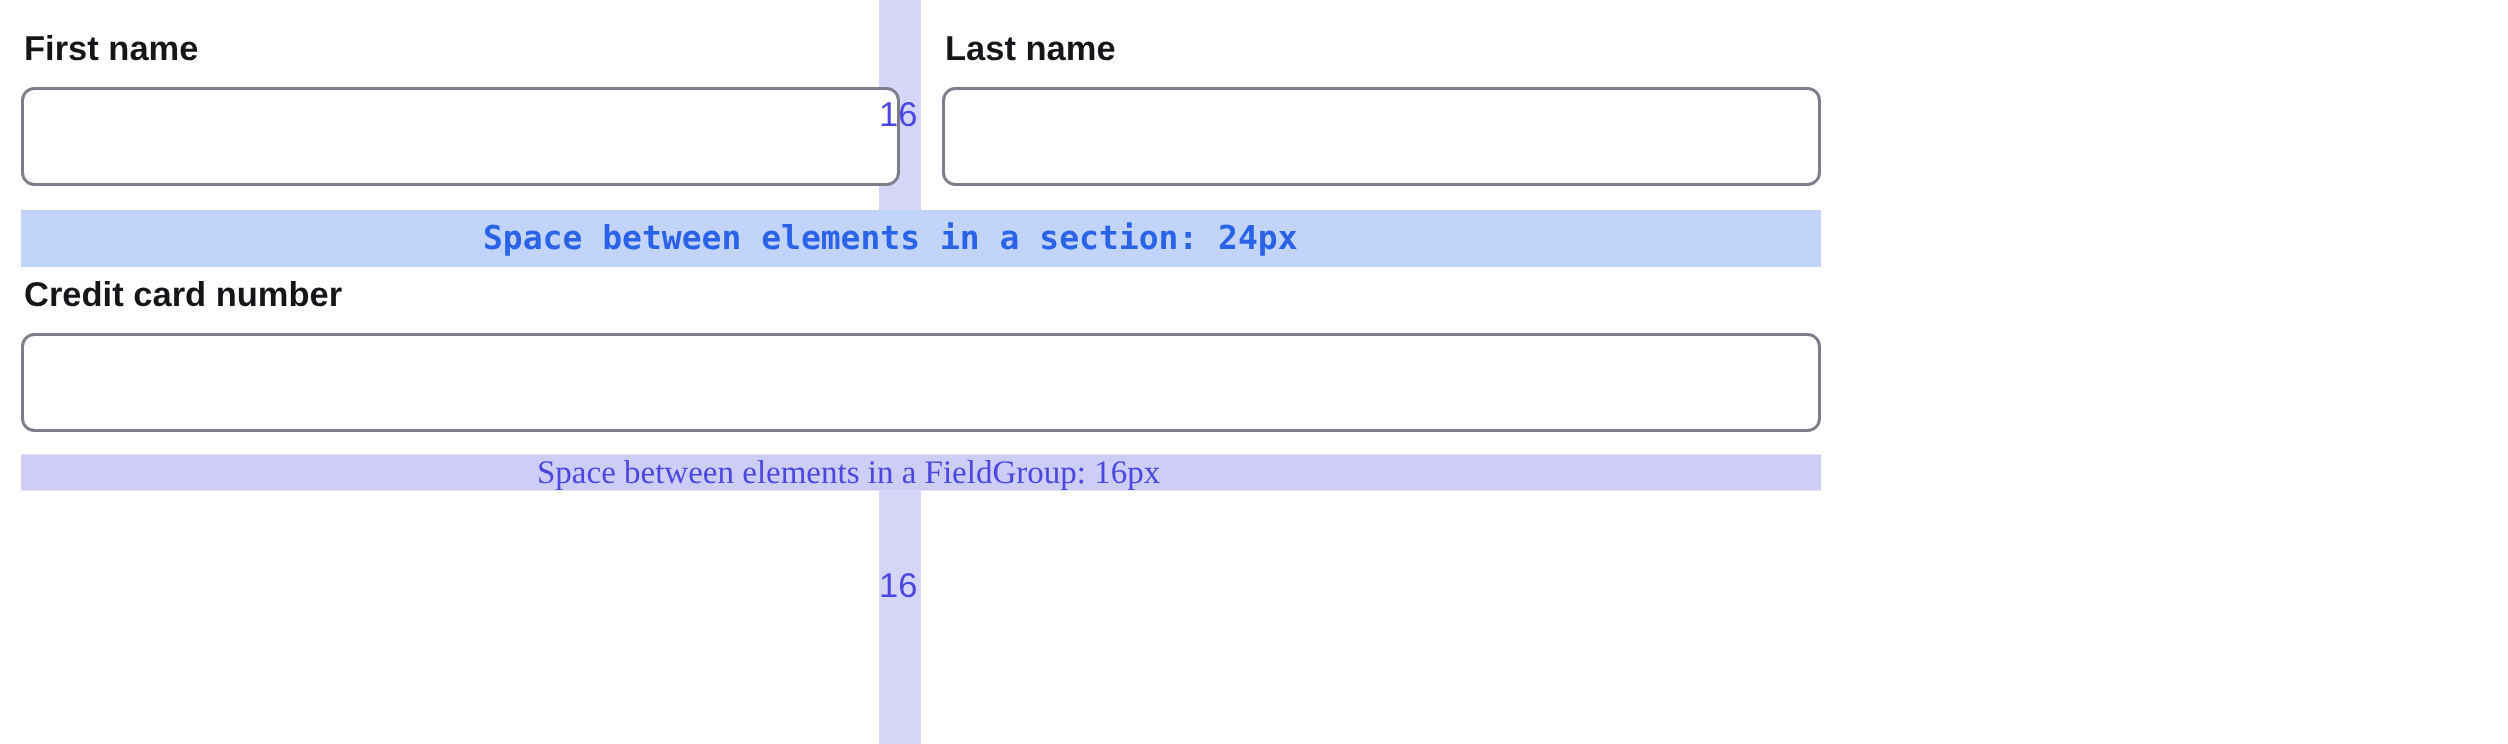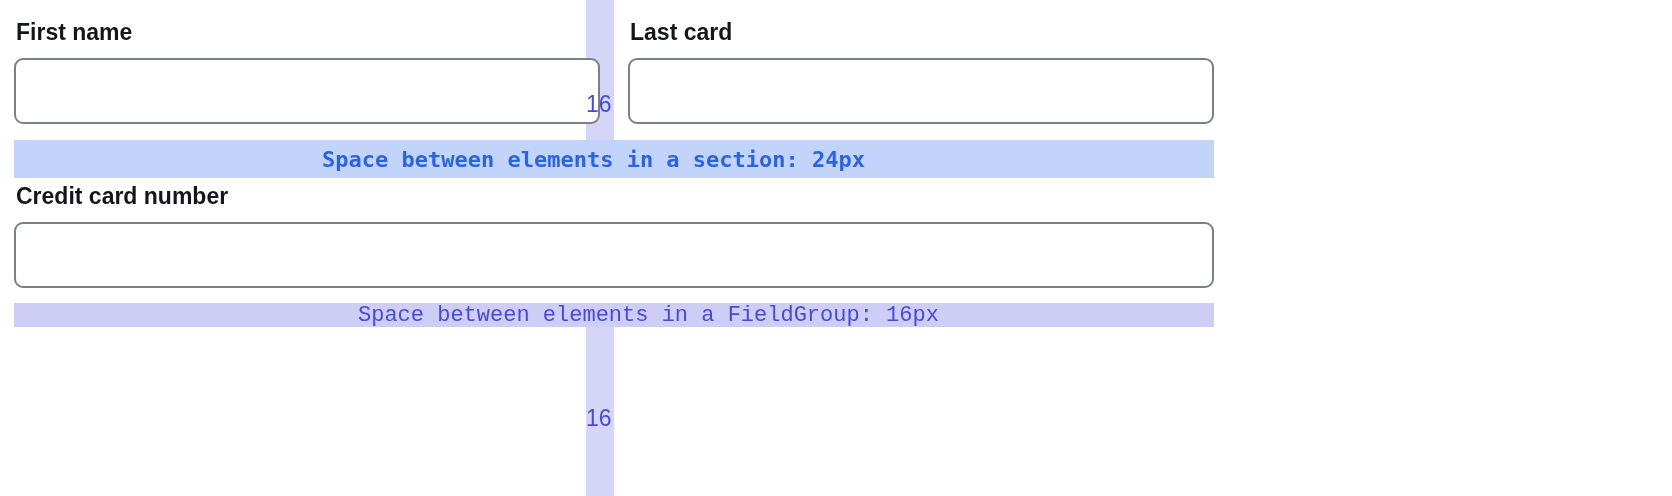--- a/index.html
+++ b/index.html
@@ -61,21 +61,21 @@
     margin-left: 308px;
     letter-spacing: 0px;
   }
 
   .band-fieldgroup {
     top: 303px;
     height: 24px;
     background: #cdcdf5;
   }
   .band-fieldgroup .band-label {
-    font-family: Liberation Mono, monospace;
+    font-family: Liberation Serif, serif;
     font-size: 22px;
     color: #4a48e0;
     margin-left: 344px;
     text-align: center;
   }
 
   
   .vband {
     position: absolute;
     left: 586px;
@@ -89,21 +89,20 @@
   .vband-label {
     position: absolute;
     left: 586px;
     width: 60px;
     font-family: "Liberation Sans", sans-serif;
     font-size: 23px;
     color: #4a48e0;
     z-index: 4;
     white-space: pre;
     pointer-events: none;
-    margin-top: 28px;
   }
   .vband-label-top { top: 63px; }
   .vband-label-bottom { top: 377px; }
 
   
   .row {
     position: absolute;
     left: 0;
     width: 1200px;
     z-index: 2;
@@ -158,21 +157,21 @@
   <div class="vband vband-bottom"></div>
 
   <div class="content">
 
     <div class="row row-names row-split">
       <div class="field">
         <span class="field-label">First name</span>
         <input class="field-input" type="text" placeholder="" style="">
       </div>
       <div class="field">
-        <span class="field-label">Last card</span>
+        <span class="field-label">Last name</span>
         <input class="field-input" type="text" placeholder="" style="">
       </div>
     </div>
 
     <div class="row row-ccnumber">
       <div class="field field-full">
         <span class="field-label">Credit card number</span>
         <input class="field-input" type="text" placeholder="" style="">
       </div>
     </div>

